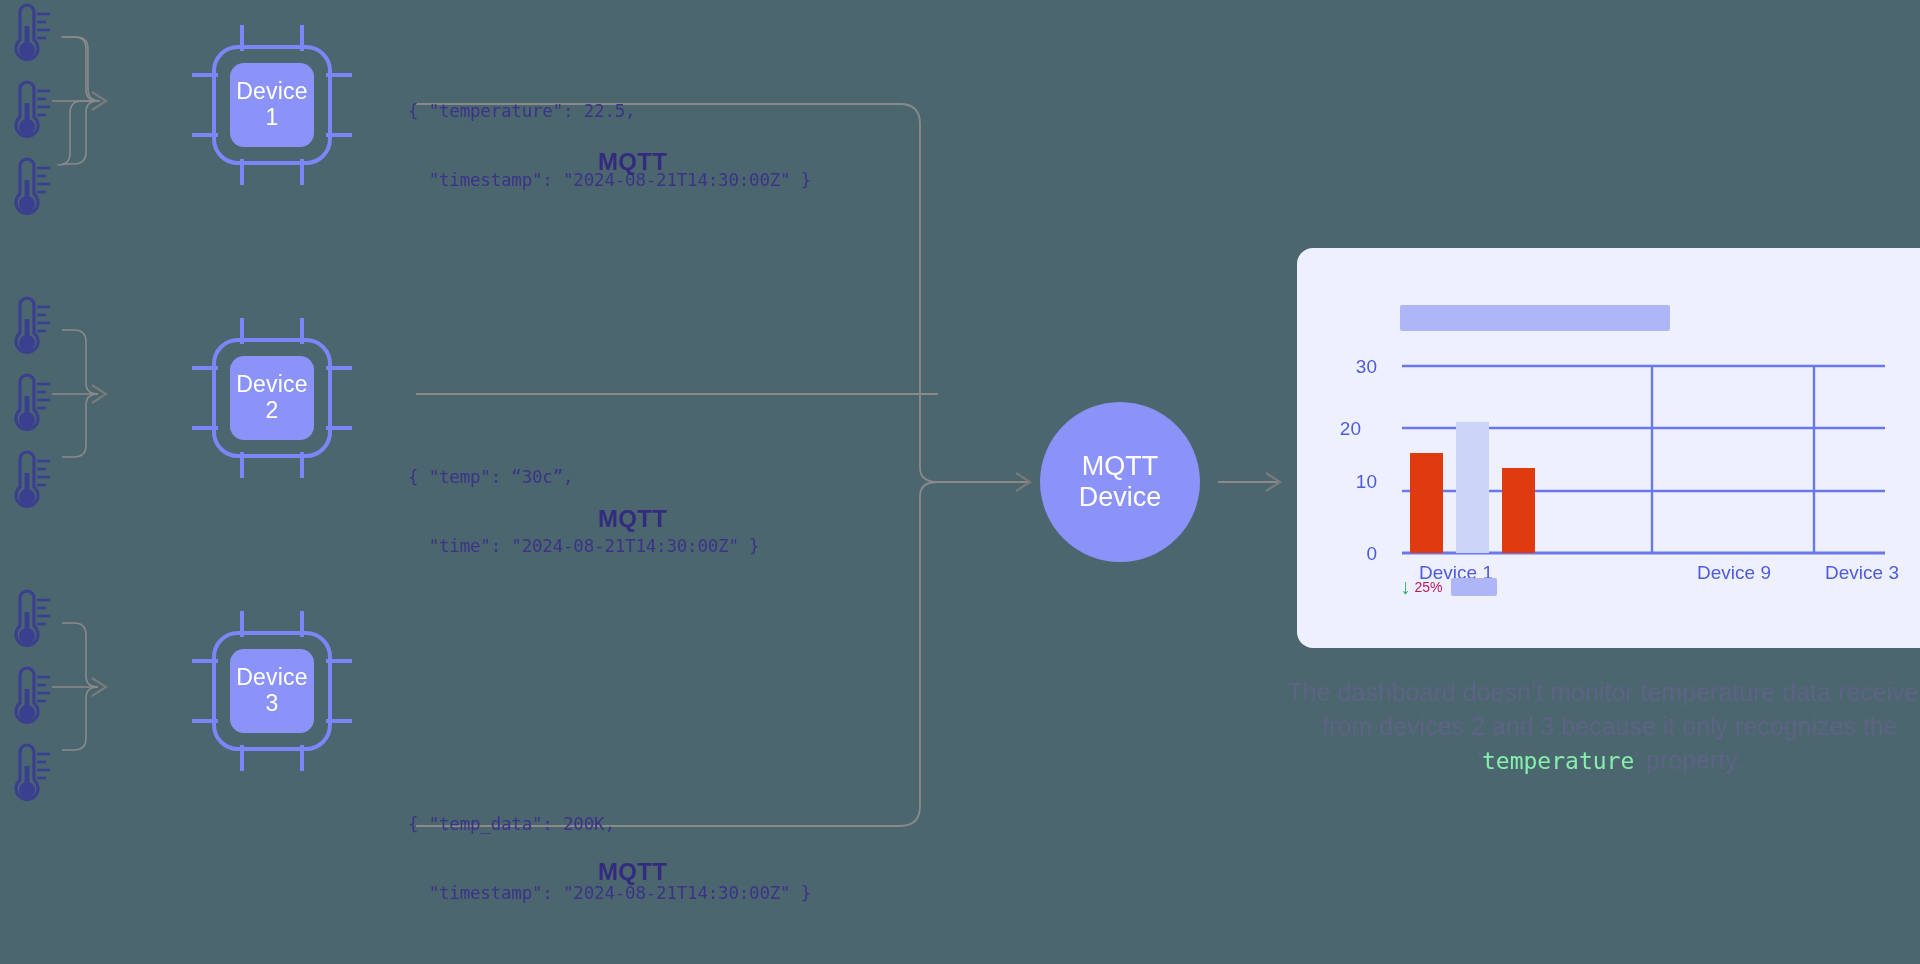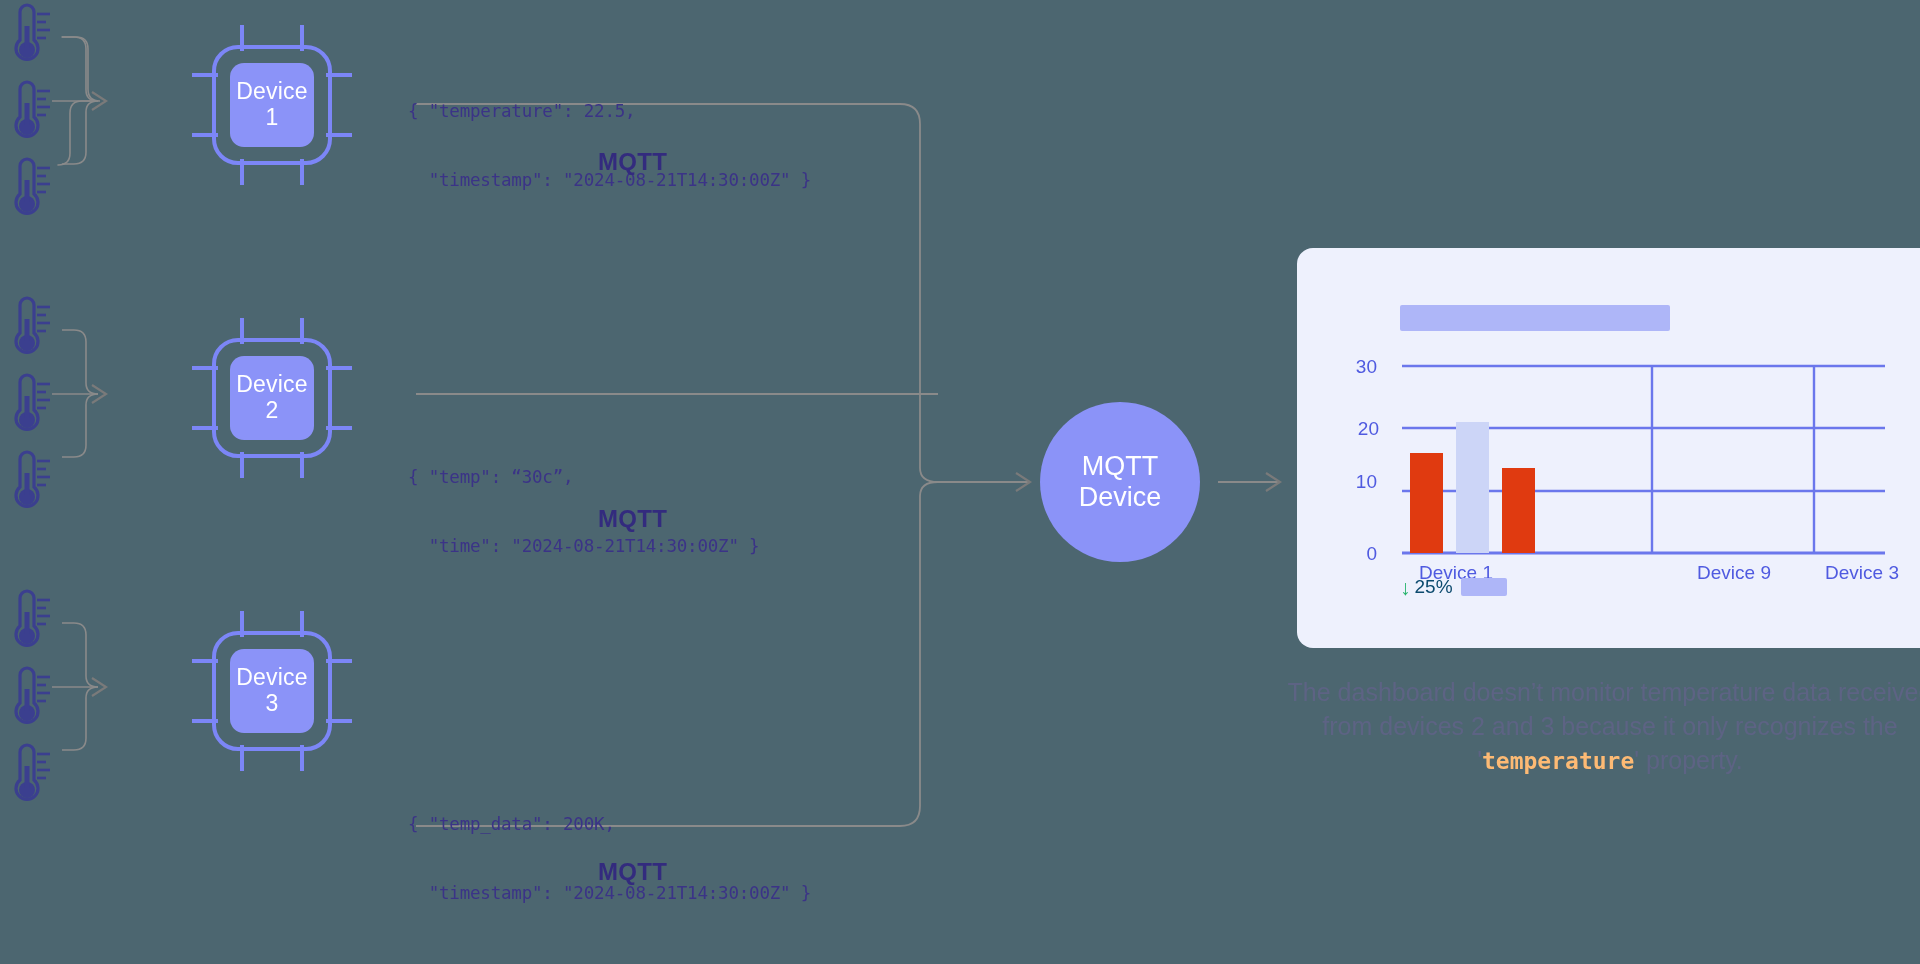--- a/index.html
+++ b/index.html
@@ -145,22 +145,22 @@
     display: flex;
     align-items: center;
     gap: 4px;
   }
   .legend-arrow {
     color: #25b36b;
     font-size: 21px;
     line-height: 1;
   }
   .legend-pct {
-    color: #0c4a6e;
-    font-size: 19px;
+    color: #be185d;
+    font-size: 14px;
   }
   .legend-swatch {
     width: 46px;
     height: 18px;
     background: #aeb6f8;
     border-radius: 2px;
     margin-left: 4px;
   }
 
   
@@ -170,22 +170,21 @@
     top: 676px;
     width: 660px;
     text-align: center;
     font-size: 25px;
     line-height: 1.35;
     color: #5d6384;
   }
   .caption code {
     font-family: "DejaVu Sans Mono", "Liberation Mono", monospace;
     font-size: 23px;
-    color: #fdba74;
-    font-weight: bold;
+    color: #86efac;
   }
 </style>
 </head>
 <body>
 
 <div class="stage">
 
   <svg class="layer">
     <defs>
       <marker id="arrowhead" markerWidth="9" markerHeight="9" refX="1" refY="4.5" orient="auto" markerUnits="strokeWidth">
@@ -397,21 +396,21 @@
 
       <line x1="355" y1="118" x2="355" y2="305" stroke="#6b77ec" stroke-width="2.4"></line>
       <line x1="517" y1="118" x2="517" y2="305" stroke="#6b77ec" stroke-width="2.4"></line>
 
       <rect class="bar" x="113" y="205" width="33" height="100" fill="#e03a10"></rect>
       <rect class="bar" x="159" y="174" width="33" height="131" fill="#ccd5f7"></rect>
       <rect class="bar" x="205" y="220" width="33" height="85" fill="#e03a10"></rect>
     </svg>
 
     <div class="ytick" style="left:38px; top:108px;">30</div>
-    <div class="ytick" style="left:40px; top:170px;">20</div>
+    <div class="ytick" style="left:22px; top:170px;">20</div>
     <div class="ytick" style="left:38px; top:223px;">10</div>
     <div class="ytick" style="left:38px; top:295px;">0</div>
 
     <div class="xtick" style="left:94px; top:314px; width:130px;">Device 1</div>
     <div class="xtick" style="left:372px; top:314px; width:130px;">Device 9</div>
     <div class="xtick" style="left:500px; top:314px; width:130px;">Device 3</div>
 
     <div class="legend">
       <span class="legend-arrow">↓</span>
       <span class="legend-pct">25%</span>

